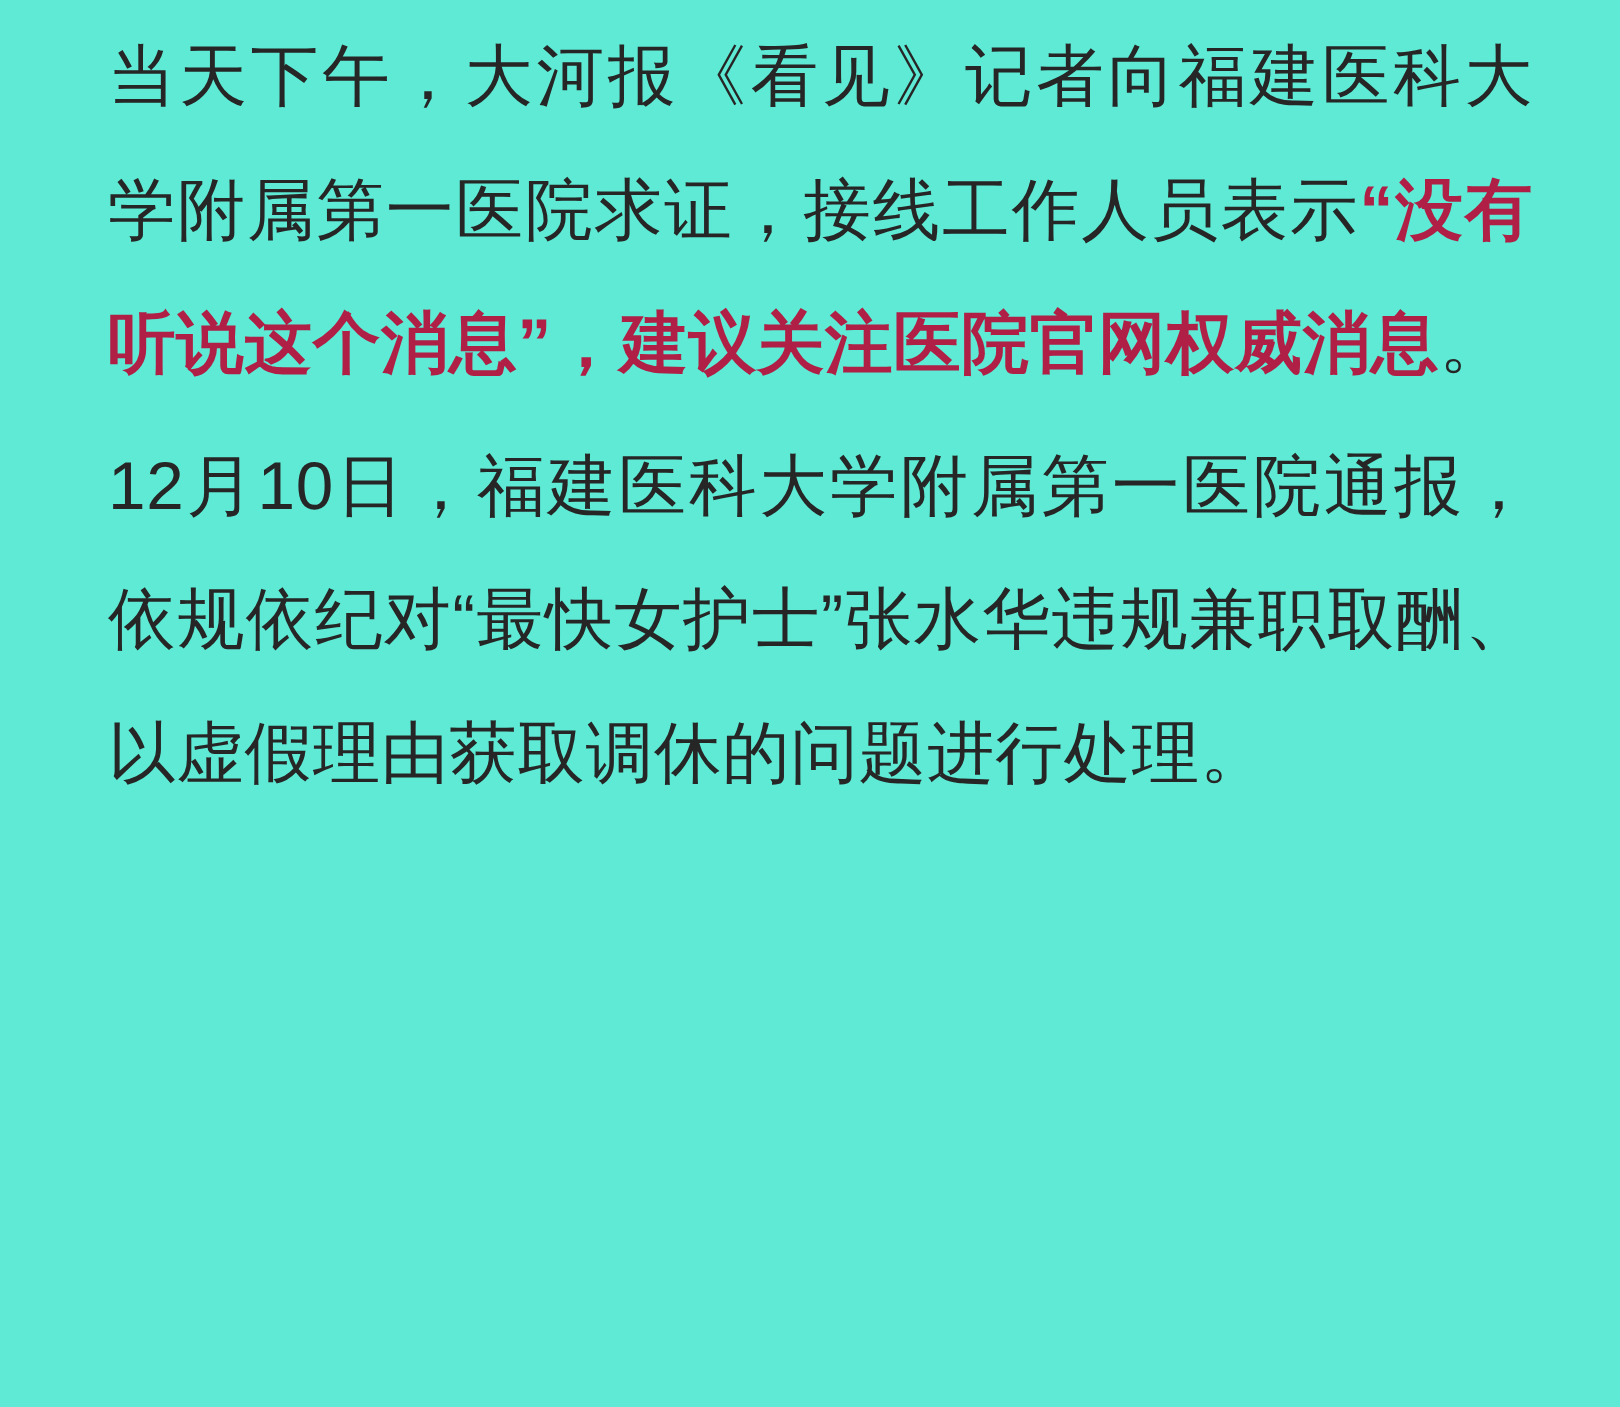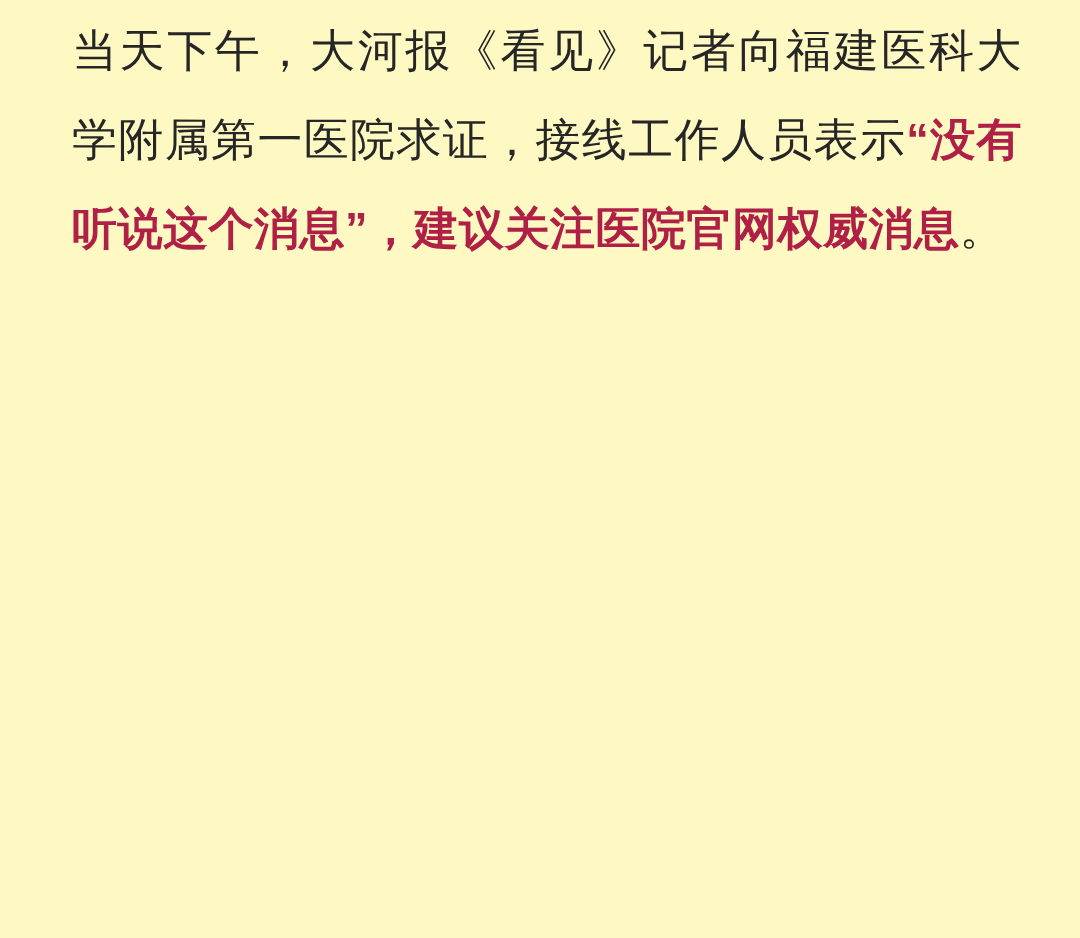--- a/index.html
+++ b/index.html
@@ -11,21 +11,21 @@
     width: 1080px;
     height: 938px;
     overflow: hidden;
     font-family: "Liberation Sans", "DejaVu Sans", sans-serif;
   }
   .article {
     box-sizing: border-box;
     width: 1080px;
     height: 938px;
     padding: 6px 58px 0 72px;
-    background: #fef9c3;
+    background: #5eead4;
   }
   .para {
     margin: 0 0 6px 0;
     font-size: 45px;
     line-height: 89px;
     letter-spacing: 0.5px;
     color: #262626;
     text-align: justify;
     text-justify: inter-character;
     font-weight: 400;
@@ -42,14 +42,17 @@
 </head>
 <body>
 
 <div class="article">
 
   <p class="para">
     <span class="plain">当天下午，大河报《看见》记者向福建医科大学附属第一医院求证，接线工作人员表示</span><span class="hl">“没有听说这个消息”，建议关注医院官网权威消息</span><span class="plain">。</span>
   </p>
 
 
+  <p class="para">
+    <span class="plain">12月10日，福建医科大学附属第一医院通报，依规依纪对“最快女护士”张水华违规兼职取酬、以虚假理由获取调休的问题进行处理。</span>
+  </p>
 
 </div>
 
 </body></html>

